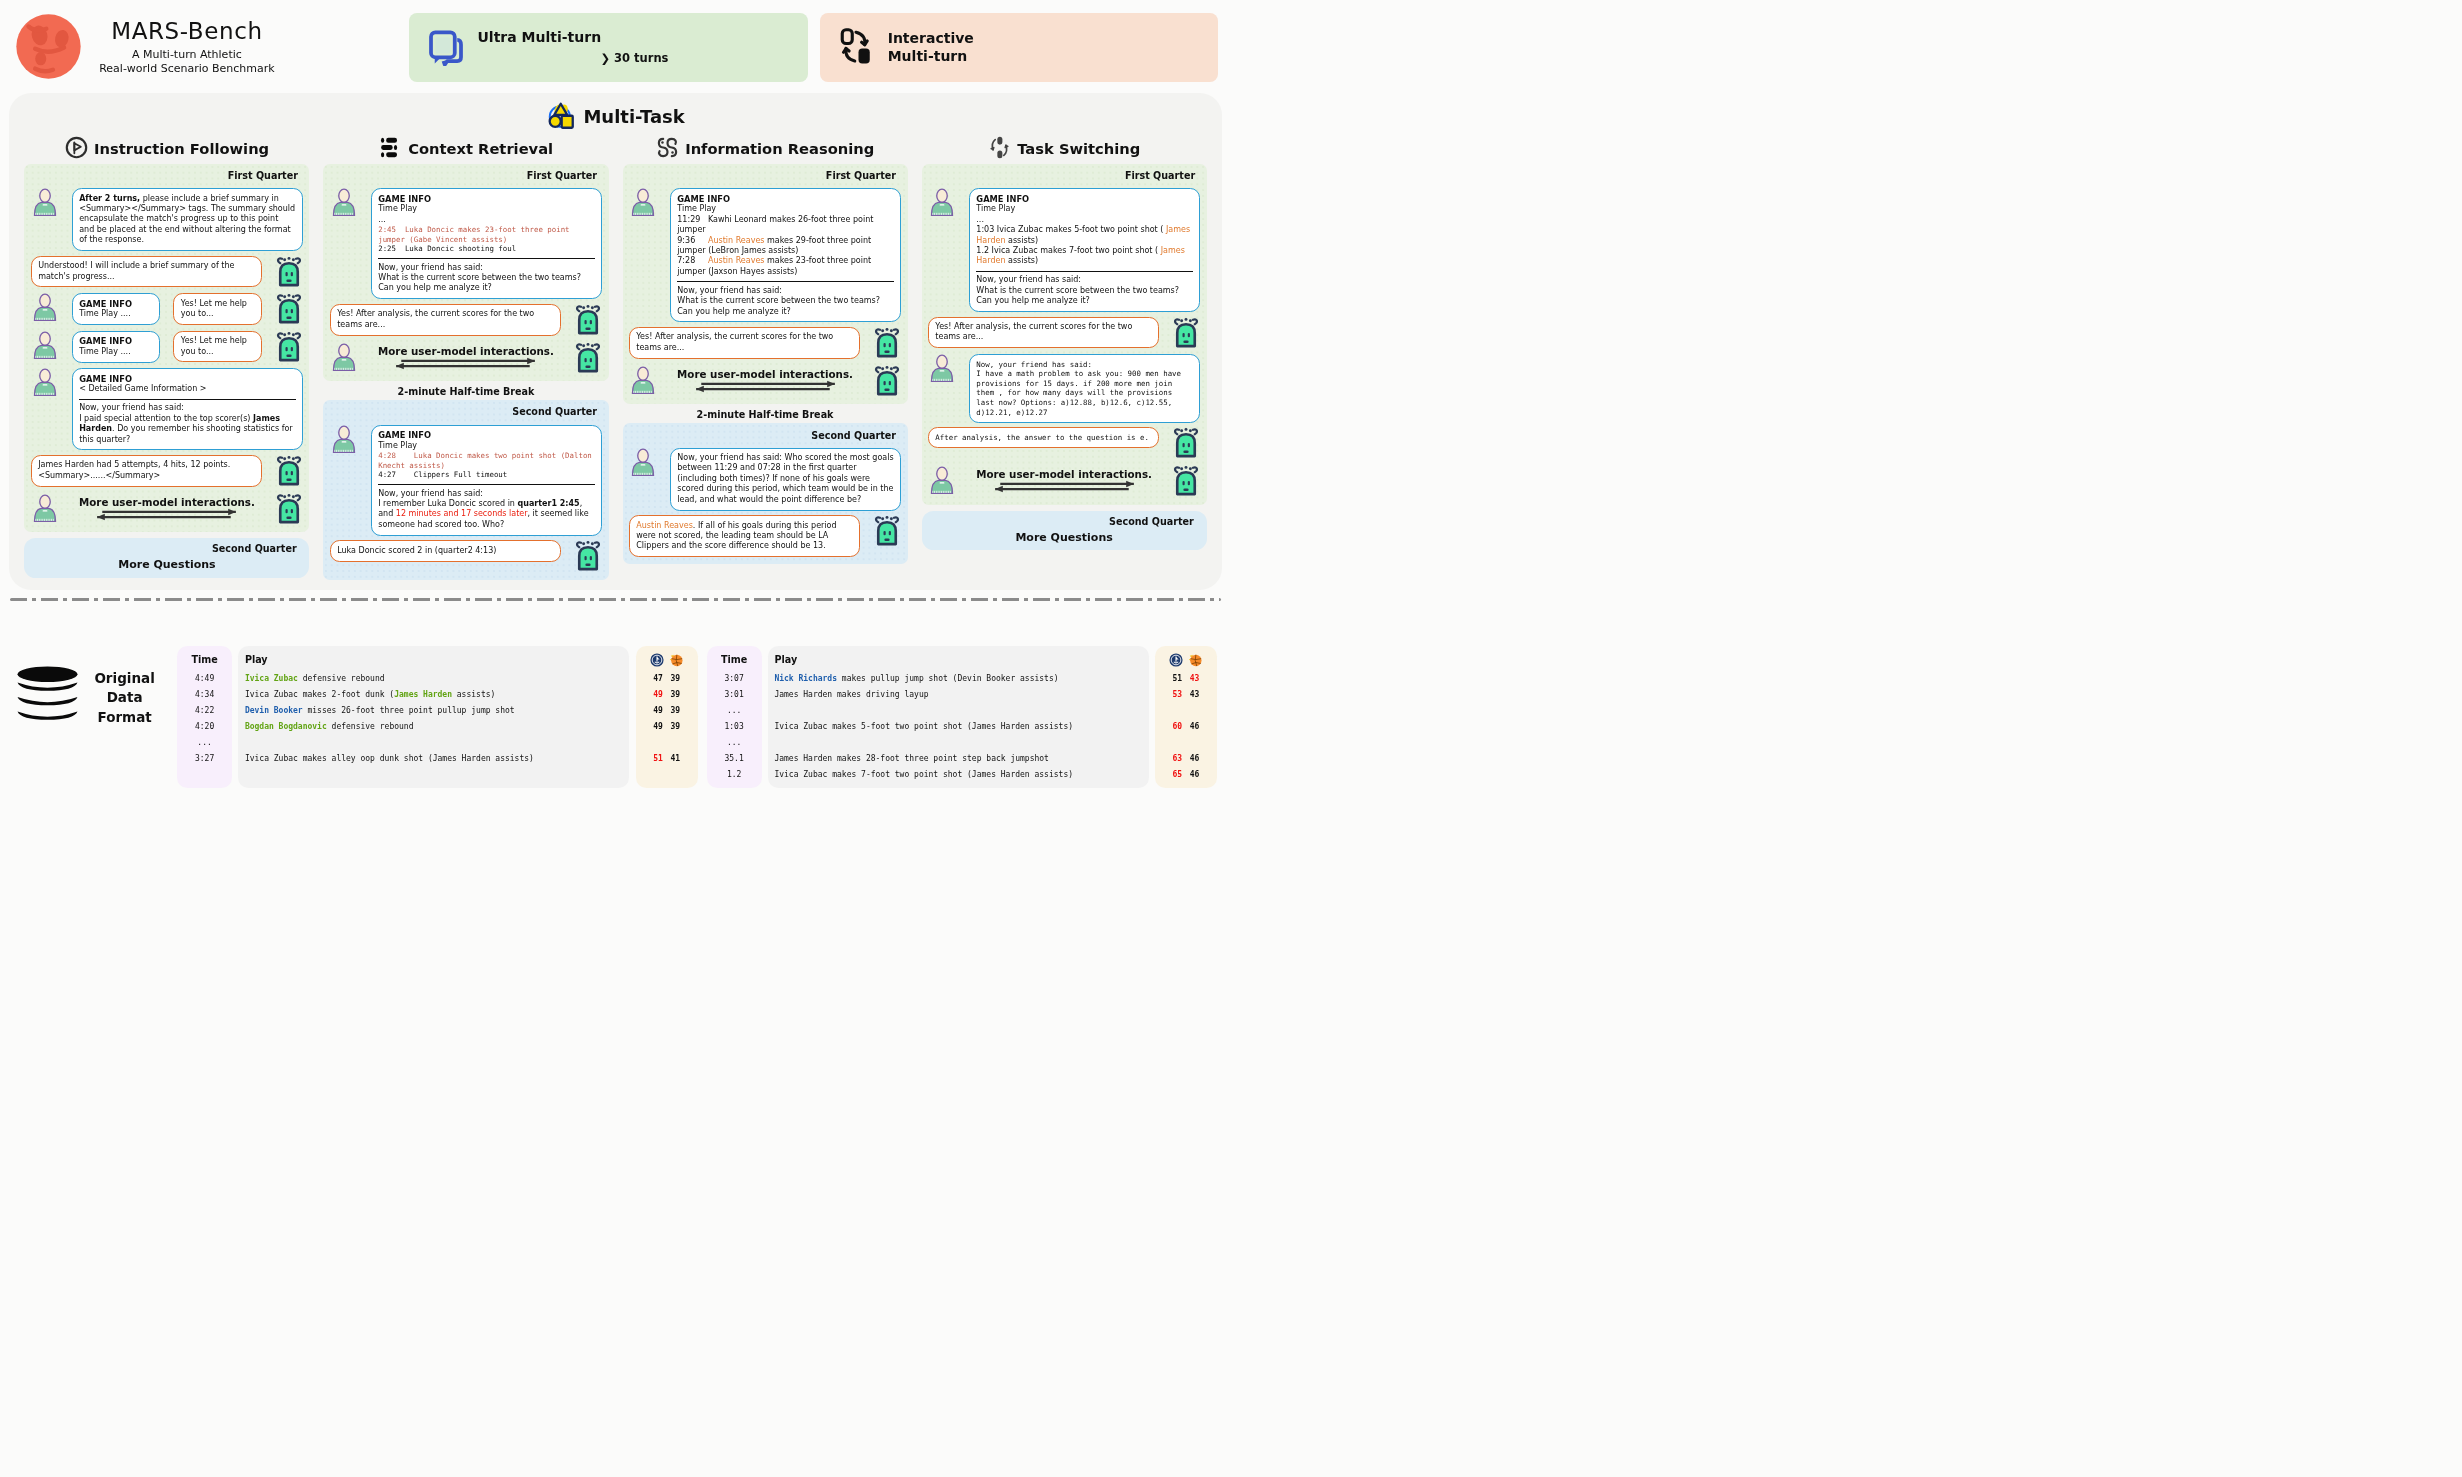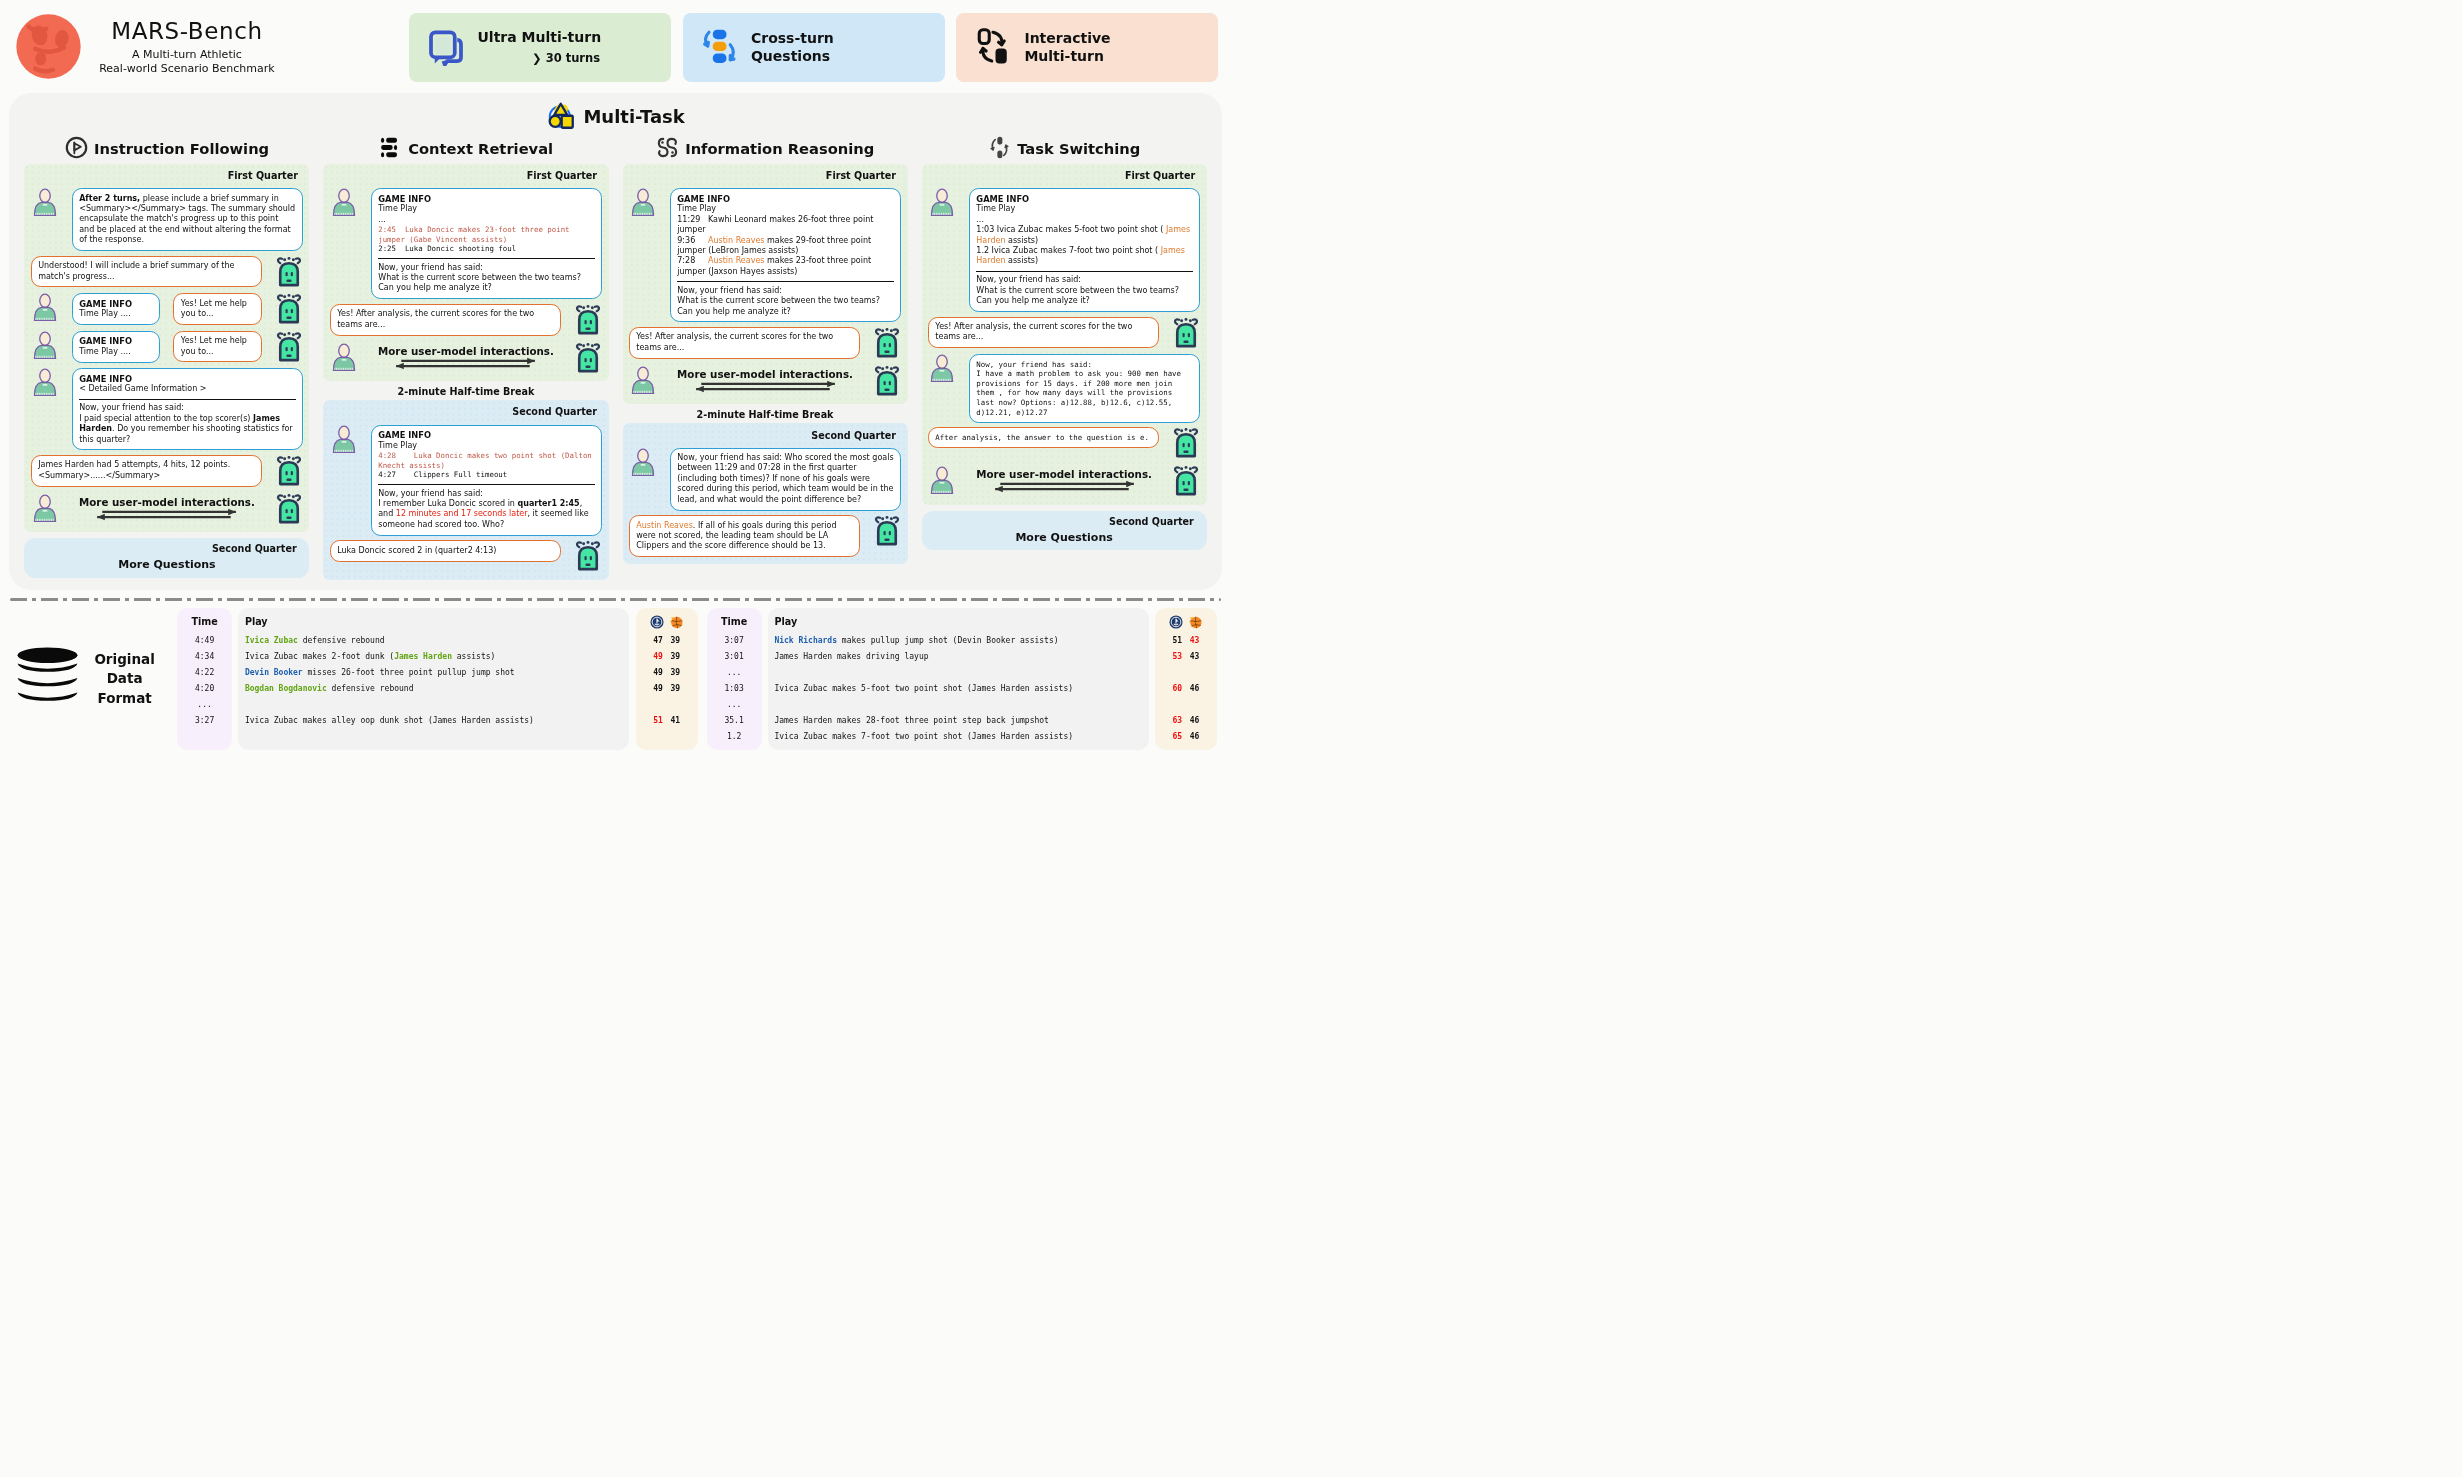--- a/index.html
+++ b/index.html
@@ -60,21 +60,21 @@
 
   
   .divider { height:3.2px; margin:7.7px 1.3px 6.4px 1.3px; border-radius:1.9px;
     background:repeating-linear-gradient(90deg,#8b8b8b 0 16.7px,transparent 16.7px 22px,#8b8b8b 22px 26px,transparent 26px 31px); }
 
   
   .bottom { display:flex; gap:9px; align-items:stretch; padding:1.3px 5.1px 3.8px 5.1px; }
   .odf { flex:0 0 154px; display:flex; align-items:center; justify-content:space-between; padding:2.6px 0; }
   .odf-label { font-size:13.5px; font-weight:800; text-align:center; line-height:1.45; }
   .dtable { display:flex; gap:6.4px; }
-  .tcol { border-radius:10.3px; padding:5.1px 6.4px; }
+  .tcol { border-radius:10.3px; padding:5.1px 6.4px;margin-top:38px; }
   .tcol.time { background:#f8effc; flex:0 0 55px; text-align:center; }
   .tcol.play { background:#f2f2f2; }
   .tcol.score { background:#faf3e3; flex:0 0 62px; }
   .t-head { font-size:9.6px; font-weight:800; height:19px; line-height:16.7px; font-family:"DejaVu Sans", sans-serif; text-align:left; }
   .tcol.time .t-head { text-align:center; }
   .logo-head { display:flex; gap:5.1px; justify-content:center; align-items:center; height:19px; }
   .trow { height:16px; line-height:16px; font-family:"DejaVu Sans Mono", monospace; font-size:8px; white-space:pre; }
   .trow.play { font-size:8px; }
   .trow.scores { display:flex; justify-content:center; gap:7.7px; font-weight:700; }
   .name-green { color:#62a414; font-weight:800; }
@@ -120,37 +120,20 @@
           <path d="M14 50 L14 60 L24 50 Z" fill="#3a57c9"></path>
           <path d="M50 22 Q56 22 56 30 L56 50 Q56 56 50 56 L34 56 L30 62 L28 56" fill="none" stroke="#3a57c9" stroke-width="6" stroke-linejoin="round"></path>
         </svg>
       </span>
       <div class="badge-text">
         <div>Ultra Multi-turn</div>
         <div class="badge-sub">❯ 30 turns</div>
       </div>
     </div>
 
-    <div class="badge blue">
-      <span>
-        <svg width="40" height="40" viewBox="0 0 64 64">
-          <rect x="22" y="6" width="22" height="15" rx="7" fill="#1a73e8"></rect>
-          <rect x="22" y="25" width="22" height="15" rx="7" fill="#f59e0b"></rect>
-          <rect x="22" y="44" width="22" height="15" rx="7" fill="#1a73e8"></rect>
-          <path d="M16 10 Q6 20 14 32" fill="none" stroke="#2f86e8" stroke-width="5" stroke-linecap="round"></path>
-          <path d="M14 32 l-5 -3 m5 3 l1 -6" stroke="#2f86e8" stroke-width="5" fill="none" stroke-linecap="round"></path>
-          <path d="M50 30 Q60 42 50 54" fill="none" stroke="#2f86e8" stroke-width="5" stroke-linecap="round"></path>
-          <path d="M50 54 l6 -1 m-6 1 l0 -7" stroke="#2f86e8" stroke-width="5" fill="none" stroke-linecap="round"></path>
-        </svg>
-      </span>
-      <div class="badge-text">
-        <div>Cross-turn</div>
-        <div>Questions</div>
-      </div>
-    </div>
 
     <div class="badge peach">
       <span>
         <svg width="40" height="40" viewBox="0 0 64 64">
           <rect x="10" y="6" width="16" height="22" rx="6" fill="none" stroke="#111" stroke-width="5"></rect>
           <rect x="36" y="36" width="18" height="24" rx="6" fill="#111"></rect>
           <path d="M32 10 Q48 14 46 30" fill="none" stroke="#111" stroke-width="5" stroke-linecap="round"></path>
           <path d="M46 30 l-5 -4 m5 4 l4 -6" stroke="#111" stroke-width="5" fill="none" stroke-linecap="round"></path>
           <path d="M30 56 Q14 52 16 36" fill="none" stroke="#111" stroke-width="5" stroke-linecap="round"></path>
           <path d="M16 36 l5 4 m-5 -4 l-4 6" stroke="#111" stroke-width="5" fill="none" stroke-linecap="round"></path>

